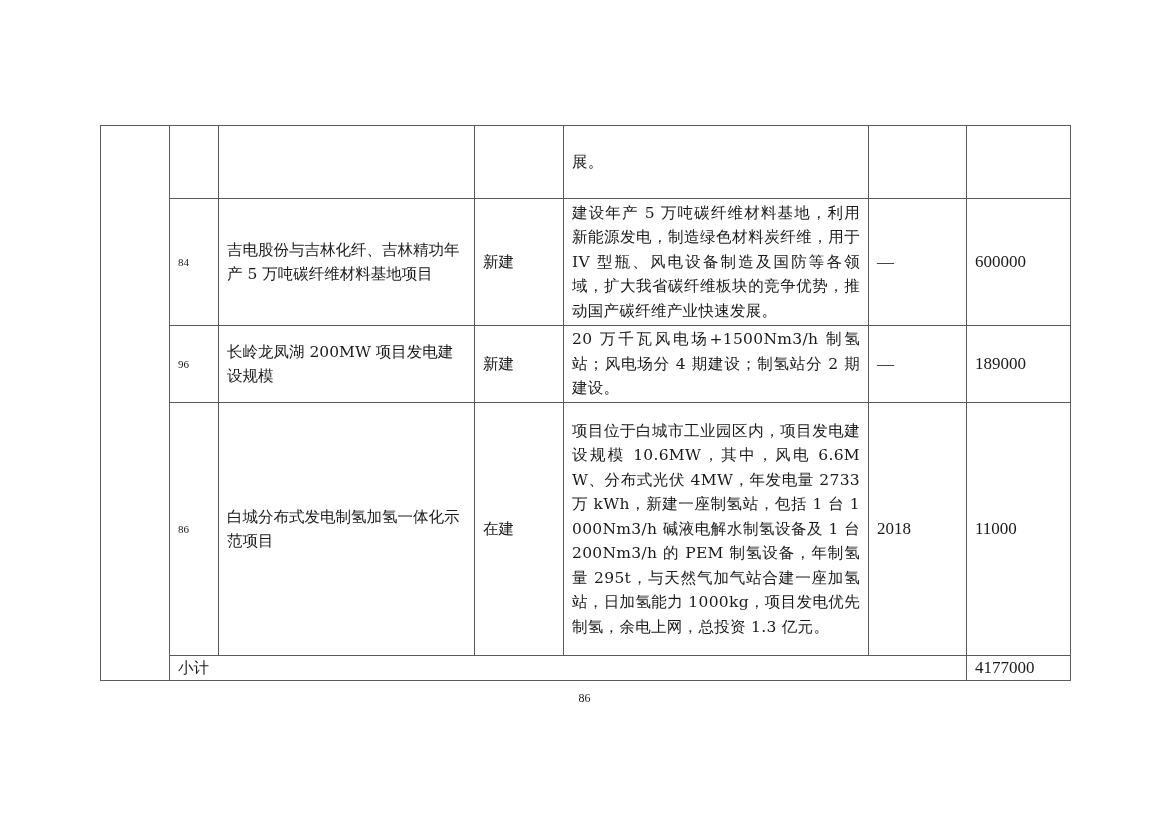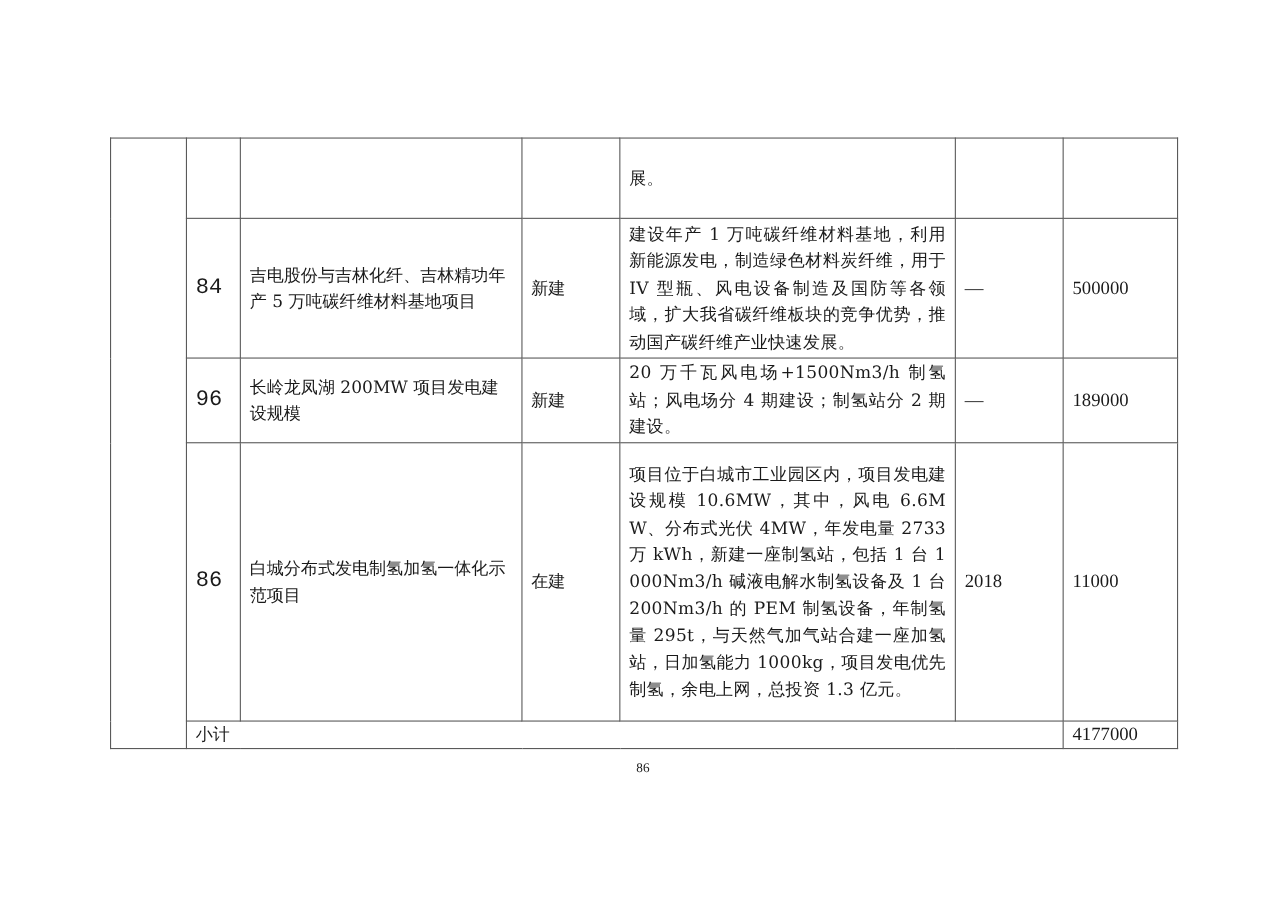--- a/index.html
+++ b/index.html
@@ -32,21 +32,21 @@
     }
     table.proj td {
       border: 1.5px solid #5a5a5a;
       vertical-align: middle;
       padding: 0 8px;
       line-height: 24.5px;
       word-break: break-all;
     }
     table.proj td.v-left { border-left-color: #111; }
     td.cat { padding: 0; }
-    td.num { font-family: Liberation Mono, monospace; font-size: 20px; }
+    td.num { font-family: Liberation Serif, serif; font-size: 11px; }
     td.desc { text-align: justify; padding: 0 6px 0 8px; letter-spacing: 0.3px; }
     td.top { vertical-align: top; }
     td.amount, td.year { font-family: "Liberation Serif", serif; font-size: 17px; }
     .pagenum {
       position: absolute;
       left: 0; width: 1169px;
       top: 691px;
       text-align: center;
       font-family: "Liberation Serif", serif;
       font-size: 12px;
@@ -76,23 +76,23 @@
         <td></td>
         <td class="desc top">展。</td>
         <td class="v-left"></td>
         <td></td>
       </tr>
 
       <tr style="height:127px">
         <td class="num">84</td>
         <td class="v-left">吉电股份与吉林化纤、吉林精功年产 5 万吨碳纤维材料基地项目</td>
         <td>新建</td>
-        <td class="desc">建设年产 1 万吨碳纤维材料基地，利用新能源发电，制造绿色材料炭纤维，用于 IV 型瓶、风电设备制造及国防等各领域，扩大我省碳纤维板块的竞争优势，推动国产碳纤维产业快速发展。</td>
+        <td class="desc">建设年产 5 万吨碳纤维材料基地，利用新能源发电，制造绿色材料炭纤维，用于 IV 型瓶、风电设备制造及国防等各领域，扩大我省碳纤维板块的竞争优势，推动国产碳纤维产业快速发展。</td>
         <td class="v-left year">—</td>
-        <td class="amount">500000</td>
+        <td class="amount">600000</td>
       </tr>
 
       <tr style="height:77px">
         <td class="num">96</td>
         <td class="v-left">长岭龙凤湖 200MW 项目发电建设规模</td>
         <td>新建</td>
         <td class="desc">20 万千瓦风电场+1500Nm3/h 制氢站；风电场分 4 期建设；制氢站分 2 期建设。</td>
         <td class="v-left year">—</td>
         <td class="amount">189000</td>
       </tr>

